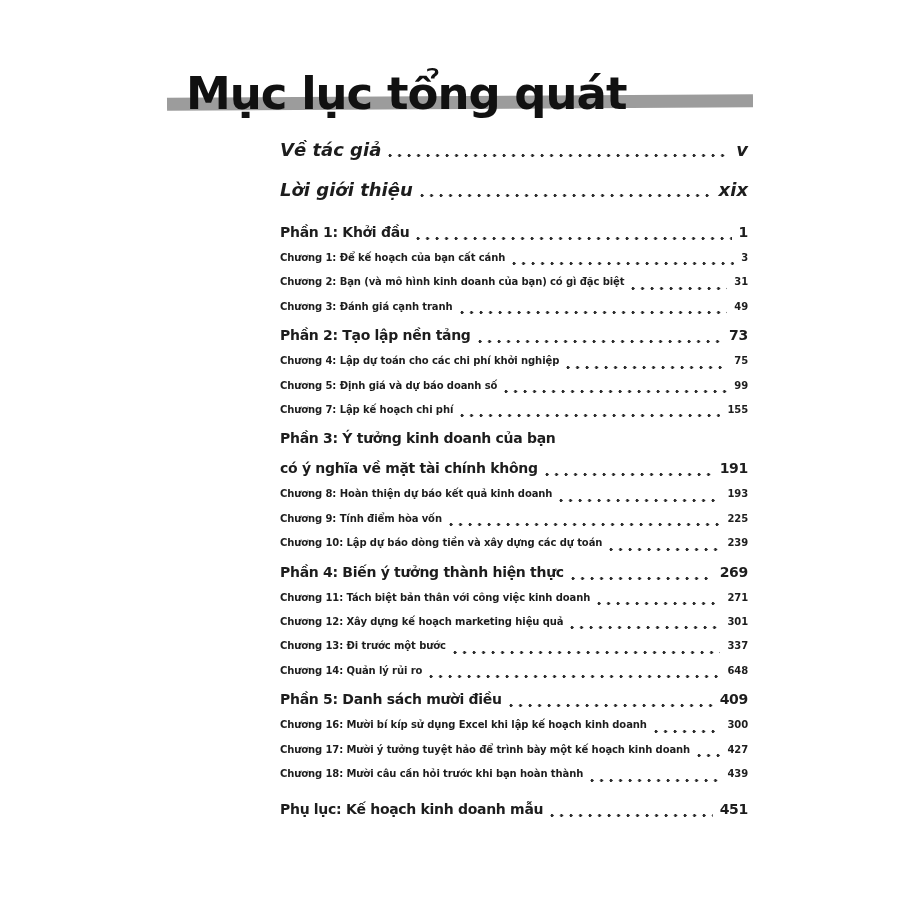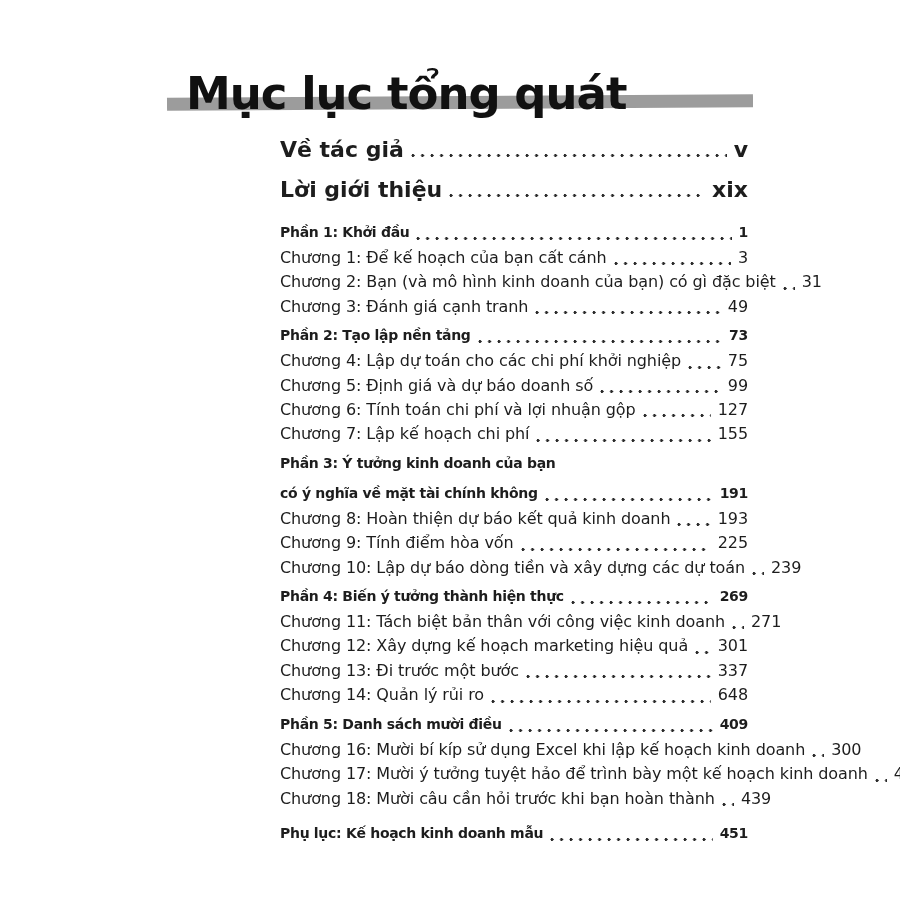--- a/index.html
+++ b/index.html
@@ -30,24 +30,24 @@
   .row { display:flex; align-items:baseline; white-space:nowrap; }
   .label { flex:0 1 auto; }
   .page-num { flex:0 0 auto; text-align:right; }
   .dots {
     flex:1 1 12px; min-width:12px; height:5px;
     align-self:flex-end; margin:0 7px 4px 7px;
     background-image:radial-gradient(circle at 2px 2.5px, #2a2a2a 1.35px, transparent 1.7px);
     background-size:9.5px 5px; background-repeat:repeat-x;
   }
 
-  .front { font-size:22px; line-height:24px; margin-bottom:16px; font-weight:600; }
+  .front { font-size:18px; line-height:24px; margin-bottom:16px; font-weight:600;font-style:italic; }
   .section { font-size:14px; line-height:28px; margin-top:2px; font-weight:700; letter-spacing:-0.3px; }
   .section .dots { margin-bottom:5px; }
-  .chapter { font-size:16px; line-height:24.4px; font-weight:400; letter-spacing:-0.1px; }
+  .chapter { font-size:10px; line-height:24.4px; font-weight:700; letter-spacing:-0.1px; }
   .appendix { margin-top:8px; }
 </style>
 </head>
 <body>
 
 <div class="page">
   <h1 class="title">Mục lục tổng quát</h1>
   <div class="title-bar"></div>
   <div class="toc" id="toc">
       <div class="row front">
@@ -87,25 +87,20 @@
       </div>
       <div class="row chapter">
         <span class="label">Chương 4: Lập dự toán cho các chi phí khởi nghiệp</span>
         <span class="dots"></span>
         <span class="page-num">75</span>
       </div>
       <div class="row chapter">
         <span class="label">Chương 5: Định giá và dự báo doanh số</span>
         <span class="dots"></span>
         <span class="page-num">99</span>
-      </div>
-      <div class="row chapter">
-        <span class="label">Chương 6: Tính toán chi phí và lợi nhuận gộp</span>
-        <span class="dots"></span>
-        <span class="page-num">127</span>
       </div>
       <div class="row chapter">
         <span class="label">Chương 7: Lập kế hoạch chi phí</span>
         <span class="dots"></span>
         <span class="page-num">155</span>
       </div>
       <div class="row section">
         <span class="label">Phần 3: Ý tưởng kinh doanh của bạn</span>
       </div>
       <div class="row section cont">

